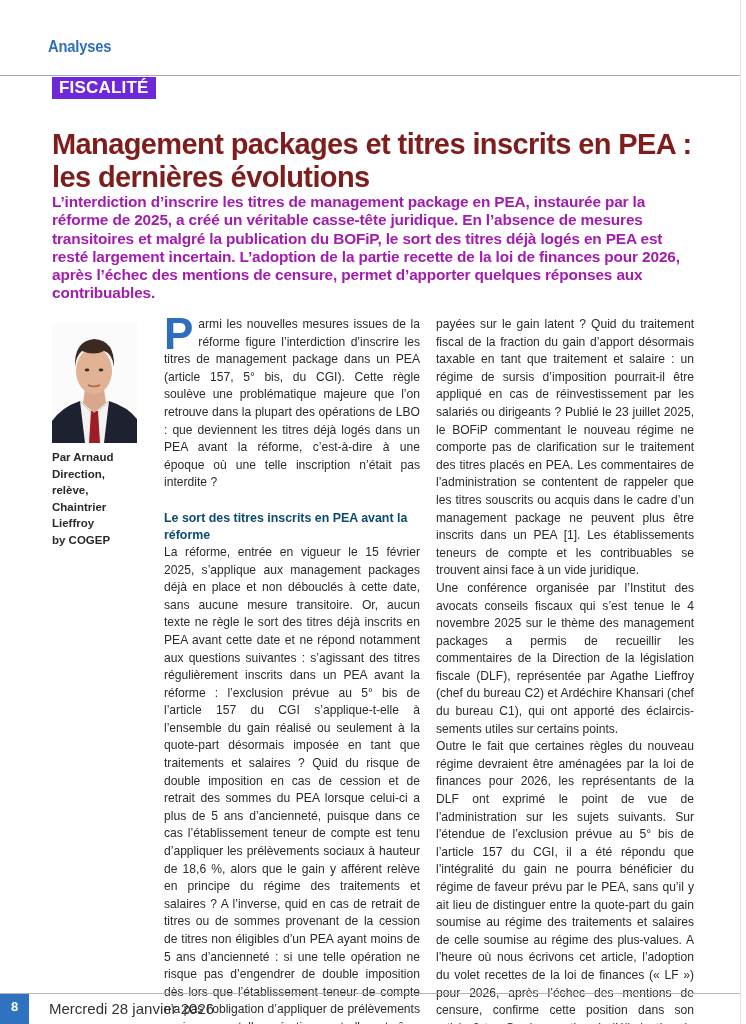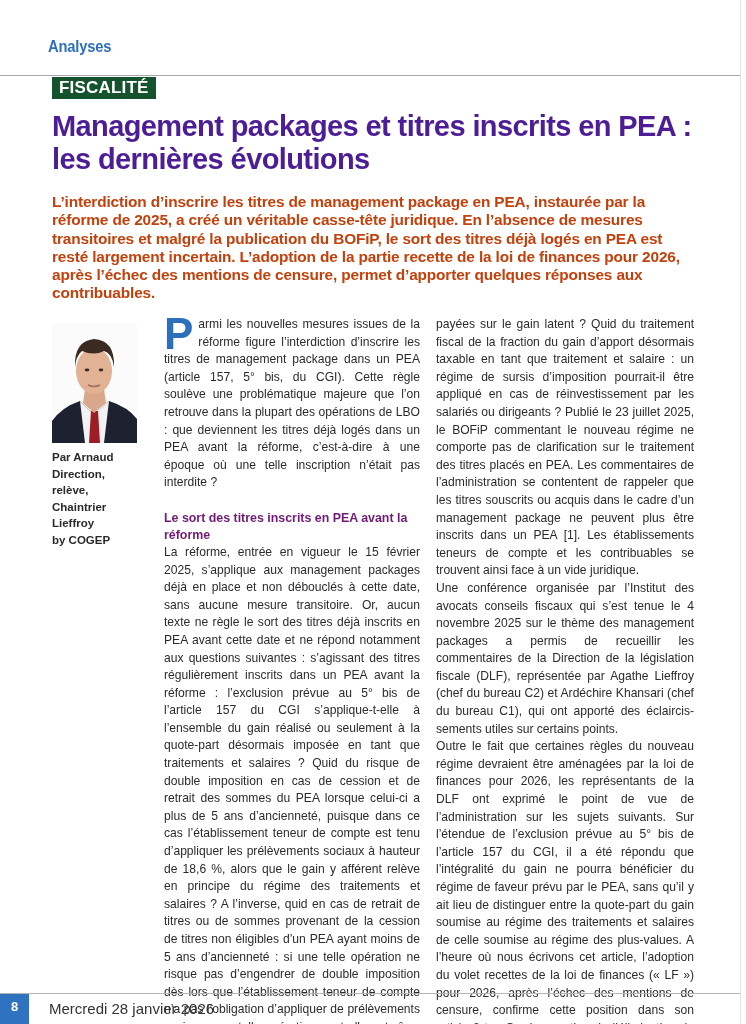--- a/index.html
+++ b/index.html
@@ -15,33 +15,33 @@
     .top-rule {
       position: absolute; left: 0; top: 75px; width: 740px; height: 1px;
       background: #a9a9a9;
     }
     .right-edge {
       position: absolute; right: 0; top: 0; width: 6px; height: 1024px;
       background: #ffffff; border-left: 1px solid #e4e4e4;
     }
     .tag {
       position: absolute; left: 52px; top: 77px; height: 22px;
-      padding: 0 7px; background: #14532d; color: #fff;
+      padding: 0 7px; background: #6d28d9; color: #fff;
       font-weight: bold; font-size: 17px; line-height: 22px;
       letter-spacing: 0.2px;
     }
     .headline {
-      position: absolute; left: 52px; top: 110px; width: 660px;
+      position: absolute; left: 52px; top: 128px; width: 660px;
       font-family: "Liberation Sans", sans-serif; font-weight: bold;
-      font-size: 29px; line-height: 33px; color: #4c1d95;
+      font-size: 29px; line-height: 33px; color: #7f1d1d;
       letter-spacing: -0.6px;
     }
     .lede {
       position: absolute; left: 52px; top: 193px; width: 640px;
-      font-weight: bold; font-size: 15.4px; line-height: 18.3px; color: #c2410c;
+      font-weight: bold; font-size: 15.4px; line-height: 18.3px; color: #a21caf;
       letter-spacing: -0.15px;
     }
 
     .author-photo {
       position: absolute; left: 52px; top: 323px; width: 85px; height: 120px;
       overflow: hidden; background: #fafafa;
     }
     .author-byline {
       position: absolute; left: 52px; top: 449px; width: 95px;
       font-family: Liberation Sans, sans-serif; font-weight: bold;
@@ -53,21 +53,21 @@
       color: #2b2b2b; text-align: justify; hyphens: manual;
     }
     .col1 { left: 164px; width: 256px; }
     .col2 { left: 436px; width: 258px; }
     .col p { margin: 0; }
     .dropcap {
       float: left; font-weight: bold; color: #2e6fbd;
       font-size: 44px; line-height: 34px; margin: 1px 5px 0 0;
     }
     .subhead {
-      font-weight: bold; font-size: 12.4px; line-height: 17px; color: #701a75;
+      font-weight: bold; font-size: 12.4px; line-height: 17px; color: #0c4a6e;
       text-align: left; margin-top: 18px !important; margin-bottom: 0 !important;
     }
 
     .footer-rule {
       position: absolute; left: 0; top: 993px; width: 740px; height: 1px;
       background: #b5b5b5;
     }
     .page-num {
       position: absolute; left: 0; top: 994px; width: 29px; height: 30px;
       background: #2f73c0; color: #fff; font-weight: bold; font-size: 13px;

